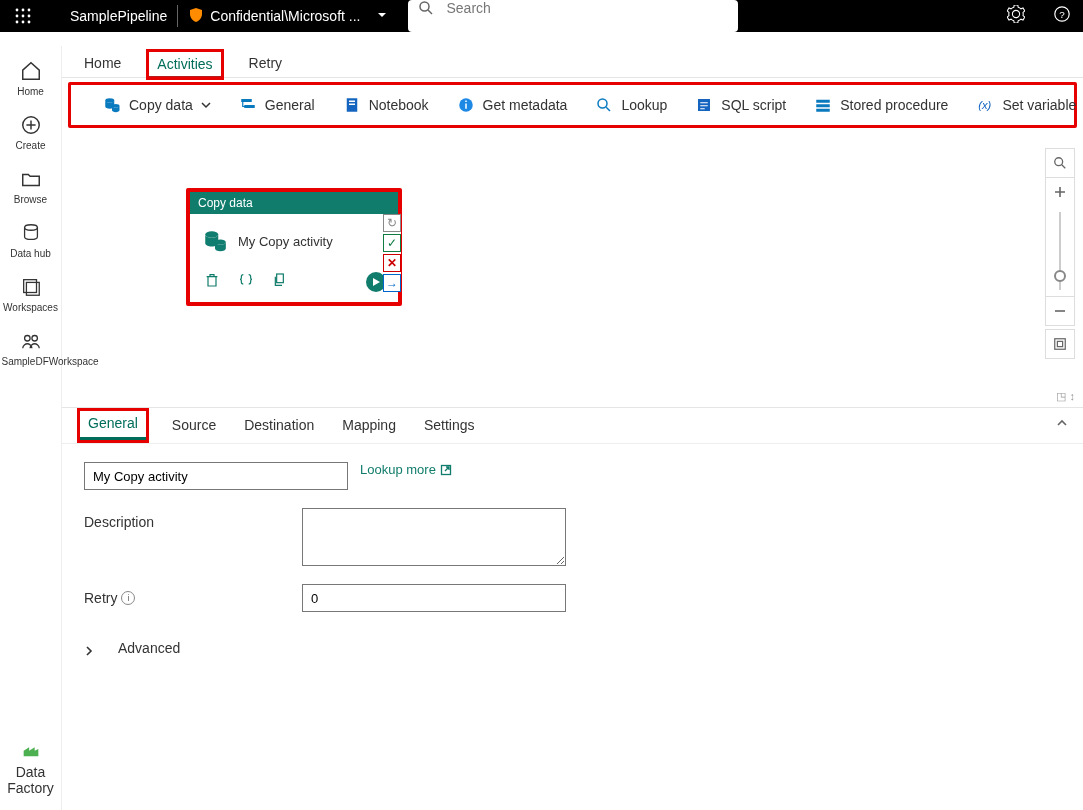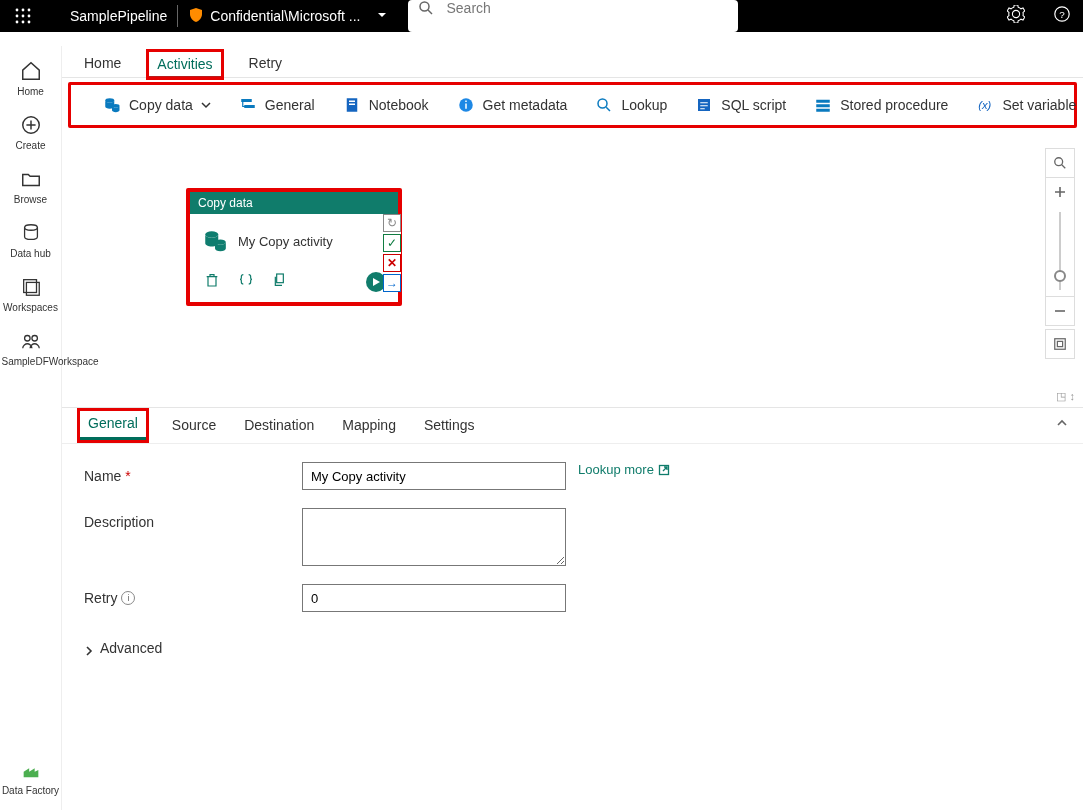--- a/index.html
+++ b/index.html
@@ -31,21 +31,21 @@
   
   .leftnav {
     position: absolute; left: 0; top: 46px; bottom: 0; width: 62px; border-right: 1px solid #eee;
     display: flex; flex-direction: column; align-items: center; padding-top: 8px;
   }
   .nav-item { width: 62px; text-align: center; padding: 6px 0 10px 0; cursor: pointer; }
   .nav-item span { display: block; font-size: 10px; color: #333; line-height: 12px; padding: 0 2px; }
   .nav-item svg { fill: #333; }
   .nav-spacer { flex: 1; }
   .nav-footer { width: 62px; text-align: center; padding: 6px 0 14px 0; }
-  .nav-footer span { display: block; font-size: 10px; color: #333; }
+  .nav-footer span { display: block; font-size: 14px; color: #333; }
 
   
   .main { position: absolute; left: 62px; top: 46px; right: 0; bottom: 0; display: flex; flex-direction: column; }
 
   .main-tabs { height: 32px; border-bottom: 1px solid #e5e5e5; display: flex; align-items: flex-end; padding-left: 20px; gap: 26px; }
   .main-tab { font-size: 14px; padding: 6px 2px; color: #333; cursor: pointer; }
   .main-tab.active { color: #006d5b; font-weight: 500; border-bottom: 1px solid #b91c1c; }
   .redbox-tab { outline: 3px solid #e60000; outline-offset: 0px; padding: 4px 8px 4px 8px; }
 
   
@@ -92,21 +92,21 @@
 
   
   .form { padding: 18px 22px; font-size: 14px; color: #333; overflow:auto; flex:1; }
   .form-row { display: flex; align-items: flex-start; margin-bottom: 18px; }
   .form-label { width: 218px; padding-top: 6px; }
   .req { color: #c00; }
   .info-dot { display:inline-flex; width:14px; height:14px; border:1px solid #888; border-radius:50%; font-size:9px; align-items:center; justify-content:center; color:#666; margin-left:4px; vertical-align:2px;}
   .txt-input { width: 264px; height: 28px; border: 1px solid #777; padding: 2px 8px; font-size: 13px; }
   .txt-area { width: 264px; height: 58px; border: 1px solid #777; padding: 4px 8px; font-size: 13px; resize: both; }
   .learn-more { color: #107c6b; margin-left: 12px; font-size: 13px; display: inline-flex; align-items: center; gap: 4px; cursor: pointer; }
-  .advanced { margin-top: 10px; cursor: pointer; display: inline-flex; align-items: flex-end; gap: 6px; }
+  .advanced { margin-top: 10px; cursor: pointer; display: inline-flex; align-items: flex-end; gap: 24px; }
 </style>
 </head>
 <body>
 
 <div class="topbar">
   <div class="waffle icon-btn">
     <svg width="16" height="16" viewBox="0 0 16 16">
         <circle cx="2" cy="2" r="1.4"></circle>
         <circle cx="8" cy="2" r="1.4"></circle>
         <circle cx="14" cy="2" r="1.4"></circle>
@@ -368,23 +368,20 @@
     <div class="prop-collapse">
       <svg width="14" height="14" viewBox="0 0 14 14">
           <path d="M3 9l4-4 4 4" fill="none" stroke="#666" stroke-width="1.6"></path>
         </svg>
     </div>
   </div>
 
   <div class="form">
 
     <div class="form-row">
-      <div class="form-label">
-        <span>Name</span> <span class="req">*</span>
-      </div>
       <input class="txt-input" value="My Copy activity" style="">
       <a class="learn-more">
         <span>Lookup more</span>
         <svg width="12" height="12" viewBox="0 0 12 12">
             <rect x="1.5" y="1.5" width="9" height="9" fill="none" stroke="#107c6b" stroke-width="1.3"></rect>
             <path d="M5 7l4-4M6 3h3v3" fill="none" stroke="#107c6b" stroke-width="1.3"></path>
           </svg>
       </a>
     </div>
 

